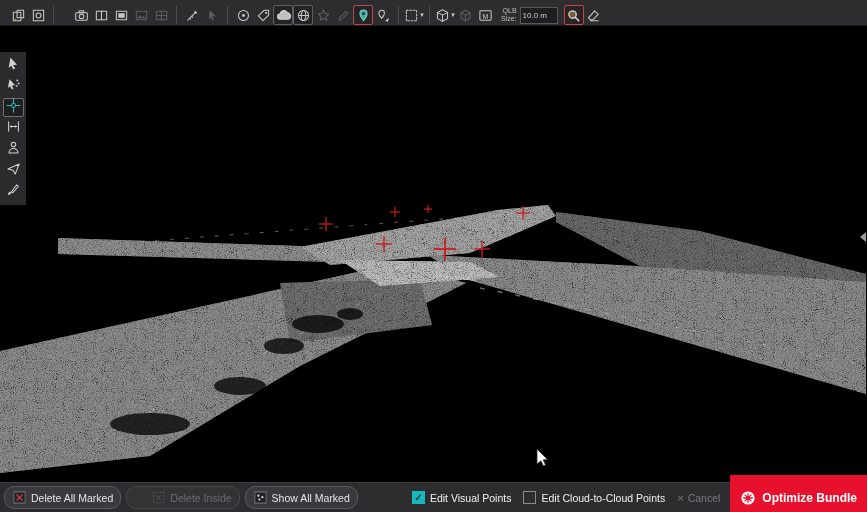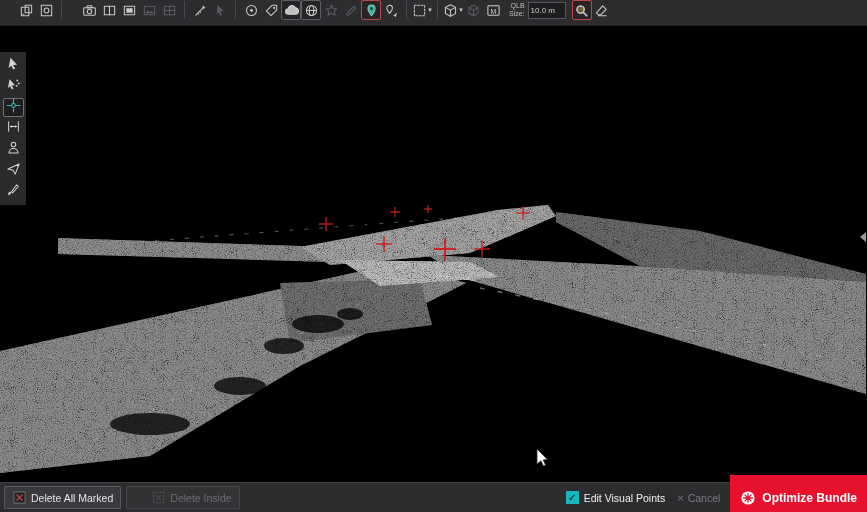--- a/index.html
+++ b/index.html
@@ -1,20 +1,20 @@
 <!DOCTYPE html>
 <html style="--teal: #17b8bd; --optred: #e8112d;"><head>
 <meta charset="utf-8">
 <style>
   html,body{margin:0;padding:0;background:#000;}
   #app{position:relative;width:867px;height:512px;overflow:hidden;background:#000;
        font-family:"Liberation Sans", sans-serif; -webkit-font-smoothing:antialiased;}
   
   .topbar{position:absolute;top:0;left:0;width:867px;height:26px;background:#2d2d30;
-          border-bottom:1px solid #1c1c1e;display:flex;align-items:flex-start;padding-left:16px;
+          border-bottom:1px solid #1c1c1e;display:flex;align-items:flex-end;padding-left:8px;
           box-sizing:border-box;z-index:5;}
   .tb-btn{width:20px;height:20px;display:flex;align-items:center;justify-content:center;
           color:#c9c9c9;border:1px solid transparent;border-radius:2px;box-sizing:border-box;cursor:default;}
   .tb-btn .ic{display:flex;}
   .tb-btn.disabled{color:#5d5d61;}
   .tb-btn.pressed{background:#242427;border-color:#5d5d62;}
   .tb-btn.hot{background:#2a2326;border-color:#b8494d;}
   .caret{font-size:7px;color:#c9c9c9;margin-left:1px;}
   .sep{width:1px;height:18px;background:#4a4a4e;margin:0 5px;flex:0 0 1px;}
   .qlb-label{font-size:7px;line-height:8px;color:#bdbdbd;text-align:right;margin:0 3px 0 6px;}
@@ -33,21 +33,21 @@
   .mouse-cursor{position:absolute;z-index:6;pointer-events:none;}
   .edge-tab{position:absolute;right:1px;top:206px;width:0;height:0;z-index:6;
             border-top:5px solid transparent;border-bottom:5px solid transparent;
             border-right:6px solid #9a9a9a;}
   
   .bottombar{position:absolute;bottom:0;left:0;width:867px;height:30px;background:#2d2d30;
              border-top:1px solid #3e3e42;display:flex;align-items:center;padding-left:4px;
              box-sizing:border-box;z-index:5;color:#e6e6e6;}
   #bb-buttons{display:flex;align-items:center;}
   .bb-btn{display:flex;align-items:center;gap:4px;background:#3a3a3e;border:1px solid #5a5a5e;
-          color:#e4e4e4;font-size:10.5px;height:21px;padding:0 7px;margin-right:5px;border-radius:1px;}
+          color:#e4e4e4;font-size:10.5px;height:21px;padding:0 7px;margin-right:5px;border-radius:10px;}
   .bb-btn .ic{display:flex;}
   .bb-btn.disabled{color:#6c6c70;background:#333336;border-color:#47474b;padding-left:24px;}
   .bb-btn.disabled .ic{opacity:.45;}
   .bb-right{margin-left:auto;display:flex;align-items:center;height:100%;}
   .cb-wrap{display:flex;align-items:center;gap:5px;color:#f0f0f0;font-size:10.5px;margin-right:12px;cursor:default;}
   .cb{width:13px;height:13px;border:1px solid #8a8a8a;background:#2d2d30;display:flex;align-items:center;
       justify-content:center;font-size:10px;line-height:13px;color:transparent;box-sizing:border-box;font-weight:bold;}
   .cb.checked{background:var(--teal,#17b8bd);border-color:var(--teal,#17b8bd);color:#113a3c;}
   .cancel-btn{display:flex;align-items:center;gap:4px;color:#7a7a7e;font-size:10.5px;margin-right:10px;}
   .x-icon{font-size:11px;color:#7a7a7e;}
@@ -414,26 +414,41 @@
         </div>
         <div class="bb-btn disabled">
           <span class="ic">
             <svg viewBox="0 0 16 16" width="15" height="15" fill="none" stroke="currentColor" stroke-width="1.1" stroke-linecap="round" stroke-linejoin="round">
               <rect x="2.5" y="2.5" width="11" height="11" stroke-dasharray="2 1.5"></rect>
               <path d="M5.8 5.8l4.4 4.4M10.2 5.8l-4.4 4.4"></path>
             </svg>
           </span>
           <span class="bb-label">Delete Inside</span>
         </div>
+        <div class="bb-btn">
+          <span class="ic">
+            <svg viewBox="0 0 16 16" width="15" height="15" fill="none" stroke="currentColor" stroke-width="1.1" stroke-linecap="round" stroke-linejoin="round">
+              <rect x="2" y="2" width="12" height="12" fill="#232325" stroke="#6a6a6e"></rect>
+              <circle cx="5.8" cy="6" r="1.1" fill="#e2e2e2" stroke="none"></circle>
+              <circle cx="10" cy="7.6" r="1.1" fill="#e2e2e2" stroke="none"></circle>
+              <circle cx="6.8" cy="10.2" r="1.1" fill="#e2e2e2" stroke="none"></circle>
+            </svg>
+          </span>
+          <span class="bb-label">Show All Marked</span>
+        </div>
       </div>
     <div class="bb-right">
       <div id="bb-checks" style="display:flex;align-items:center;">
           <label class="cb-wrap">
             <span class="cb checked">✓</span>
             <span>Edit Visual Points</span>
+          </label>
+          <label class="cb-wrap">
+            <span class="cb"></span>
+            <span>Edit Cloud-to-Cloud Points</span>
           </label>
         </div>
       <div class="cancel-btn">
         <span class="x-icon">×</span>
         <span>Cancel</span>
       </div>
       <div class="opt-btn">
         <span class="opt-icon">
           <svg viewBox="0 0 16 16" width="16" height="16">
             <circle cx="8" cy="8" r="6.6" fill="#ffffff"></circle>

